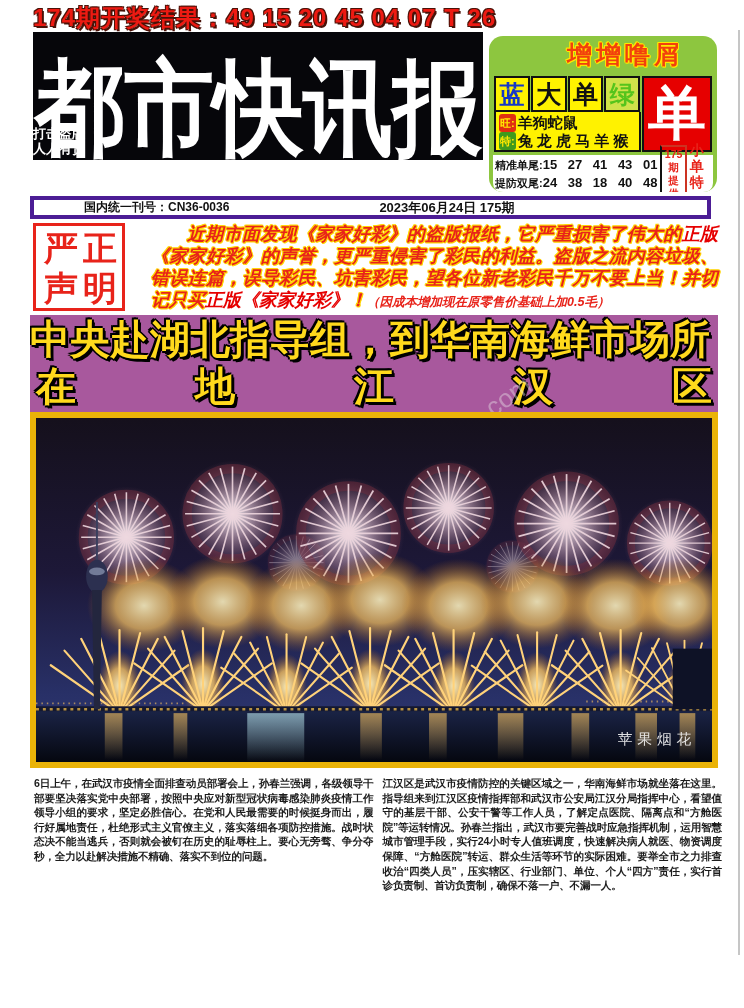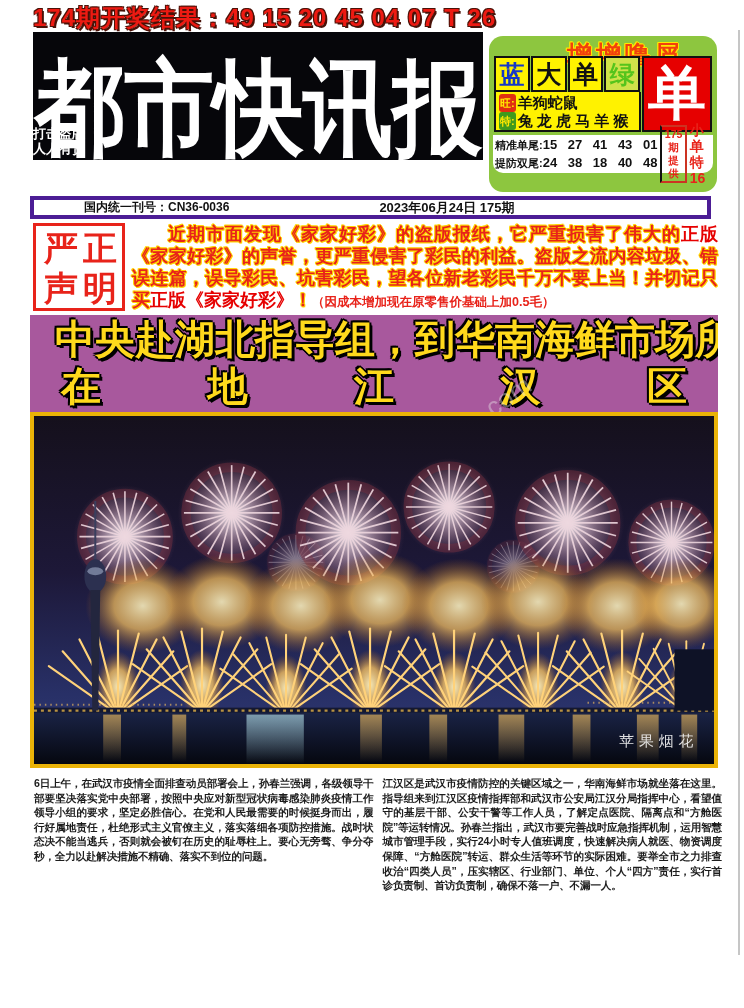--- a/index.html
+++ b/index.html
@@ -23,21 +23,21 @@
   }
   .masthead-slogan{
     position:absolute;left:0;bottom:4px;color:#ffffff;font-size:13px;font-weight:700;line-height:15px;
   }
   
   .lottery-box{
     position:absolute;left:489px;top:36px;width:228px;height:156px;background:#8dc63f;
     border-radius:14px;overflow:hidden;
   }
   .lb-header{
-    height:20px;line-height:36px;text-align:center;font-size:25px;font-weight:900;color:#f2400c;
+    height:40px;line-height:36px;text-align:center;font-size:25px;font-weight:900;color:#f2400c;
     letter-spacing:4px;
     text-shadow:1px 0 0 #ffe800,-1px 0 0 #ffe800,0 1px 0 #ffe800,0 -1px 0 #ffe800,1px 1px 0 #ffe800,-1px -1px 0 #ffe800;
     padding-left:44px;
   }
   .lb-mid{display:flex;margin:0 5px;height:76px;}
   .lb-left{width:147px;}
   .lb-cells{display:flex;height:36px;}
   .lb-cell{
     flex:1;background:#fff200;border:2px solid #111;margin-right:1px;
     font-size:25px;font-weight:800;text-align:center;line-height:32px;color:#111;
@@ -72,43 +72,44 @@
   }
   .info-issn{margin-left:50px;font-size:12px;}
   .info-date{margin-left:150px;font-size:13px;}
   
   .statement{position:absolute;left:33px;top:223px;width:685px;height:90px;display:flex;}
   .st-label{
     width:92px;height:88px;border:3px solid #e8231a;text-align:right;
     font-size:34px;font-weight:900;color:#e8231a;line-height:40px;letter-spacing:5px;padding-top:2px;
   }
   .st-body{
-    flex:1;margin-left:7px;font-size:18px;font-weight:800;color:#e8231a;line-height:22px;
+    flex:1;margin-left:26px;font-size:18px;font-weight:800;color:#e8231a;line-height:22px;
     text-indent:2em;text-align:justify;
     text-shadow:1px 0 0 #ffd500,-1px 0 0 #ffd500,0 1px 0 #ffd500,0 -1px 0 #ffd500,1px 1px 0 #ffd500,-1px -1px 0 #ffd500;
+    font-style:italic;
   }
   .st-body .em{color:#e60000;text-shadow:none;}
   .st-body .note{font-size:12.5px;text-shadow:none;font-weight:800;}
   
   .headline{
     position:absolute;left:30px;top:315px;width:688px;height:97px;background:#a8589d;
-    padding:1px 25px;overflow:hidden;
+    padding:1px 0;overflow:hidden;
   }
   .hl-line{
     font-size:40px;font-weight:900;color:#ffd91c;white-space:nowrap;line-height:47px;
     text-shadow:-2px 0 0 #000,2px 0 0 #000,0 -2px 0 #000,0 2px 0 #000,2px 2px 0 #000,-2px -2px 0 #000,3px 3px 0 #000;
   }
   .hl-l2{display:flex;justify-content:space-between;padding:0 6px;}
   .hl-watermark{
     position:absolute;right:185px;bottom:0;color:rgba(235,235,235,.4);font-size:26px;
     transform:rotate(-35deg);text-shadow:none;font-weight:400;
   }
   
   .photo{
-    position:absolute;left:30px;top:412px;width:688px;height:356px;border:4px solid #eab308;
+    position:absolute;left:30px;top:412px;width:688px;height:356px;border:6px solid #eab308;
     background:#10101c;
   }
   .photo svg{display:block;width:100%;height:100%;}
   
   .articles{
     position:absolute;left:34px;top:776px;width:688px;display:flex;gap:9px;
   }
   .article-col{
     flex:1;font-size:10.6px;font-weight:700;color:#1c1c1c;line-height:14.6px;
     text-align:justify;letter-spacing:-0.2px;

